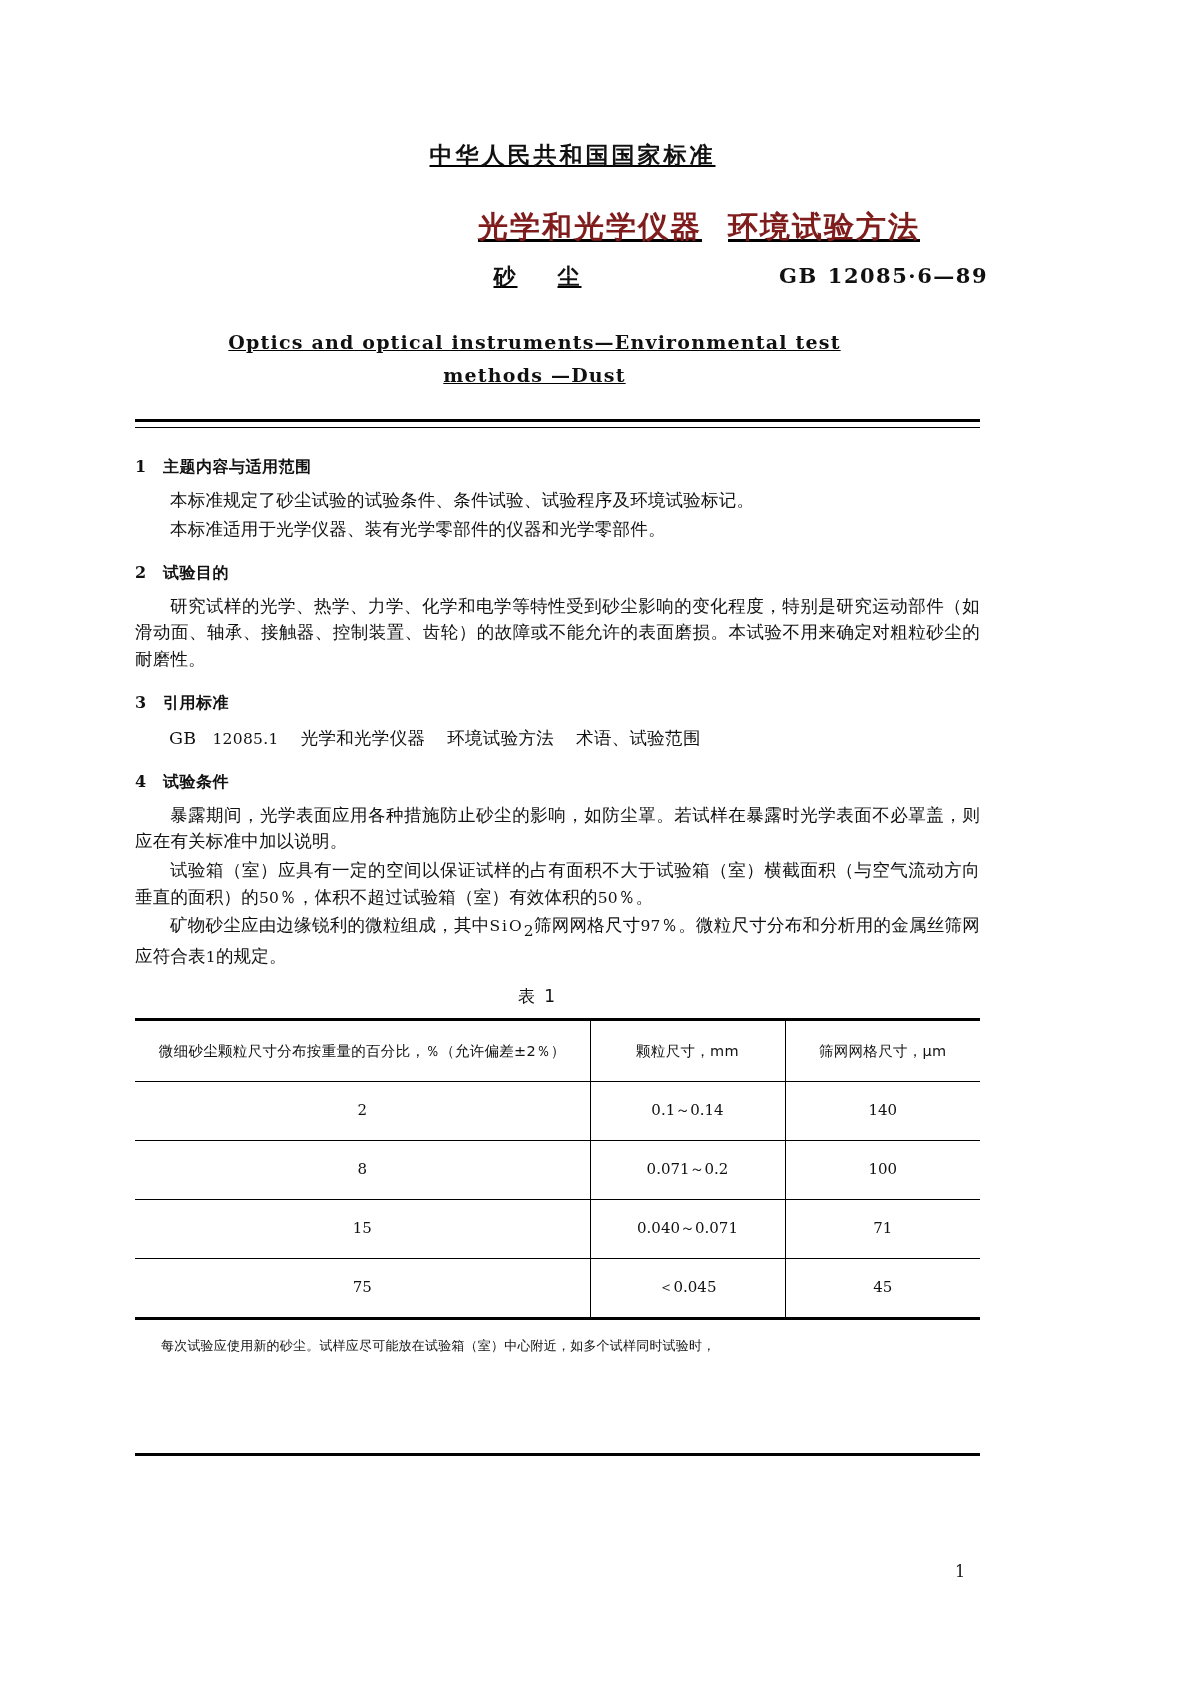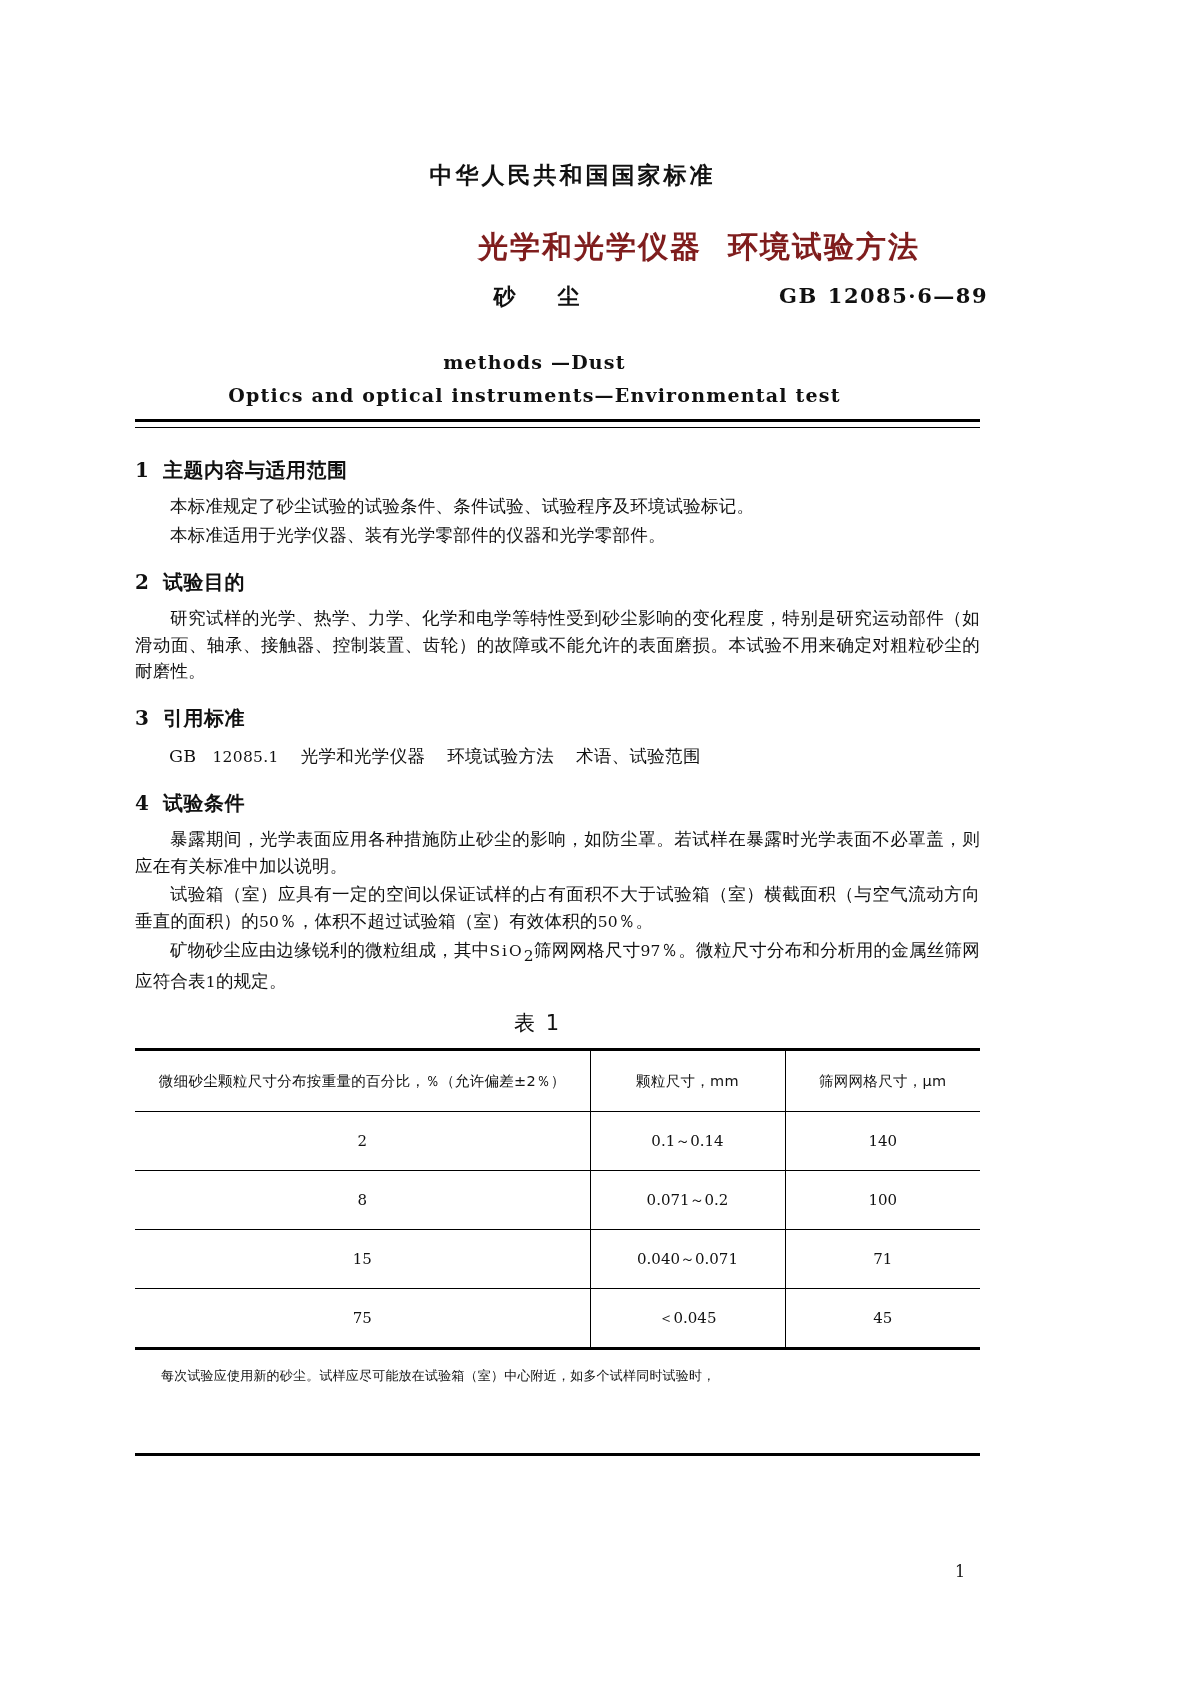--- a/index.html
+++ b/index.html
@@ -20,22 +20,23 @@
     left: 0; top: 0;
     width: 1191px;
     height: 1684px;
     background: #fff;
   }
 
   
   .header-block {
     position: absolute;
     left: 135px;
-    top: 160px;
-    width: 845px;
+    top: 140px;
+    width: 845px;
+    text-decoration: underline;
   }
   .national-standard {
     text-align: center;
     font-family: "DejaVu Sans", sans-serif;
     font-weight: bold;
     font-size: 23px;
     letter-spacing: 3px;
     padding-left: 30px;
     color: #111;
   }
@@ -112,21 +113,21 @@
     position: absolute;
     left: 135px;
     top: 455px;
     width: 845px;
     font-size: 17.5px;
     line-height: 1.52;
     color: #111;
   }
   .sec-head {
     font-weight: bold;
-    font-size: 20px;
+    font-size: 16px;
     margin-top: 18px;
     margin-bottom: 8px;
     letter-spacing: 0.5px;
   }
   .sec-head .num {
     display: inline-block;
     width: 28px;
     font-family: "DejaVu Serif", serif;
   }
   .para {
@@ -145,21 +146,21 @@
     font-weight: normal;
   }
   .ref-line .sp-a { display: inline-block; width: 16px; }
   .ref-line .sp-b { display: inline-block; width: 22px; }
   .num-inline { font-family: "DejaVu Serif", serif; font-size: 15.5px; }
   sub { font-size: 0.68em; }
 
   
   .table-caption {
     text-align: center;
-    font-size: 21px;
+    font-size: 17px;
     margin-top: 14px;
     margin-bottom: 8px;
     letter-spacing: 2px;
     padding-right: 40px;
   }
   table.t1 {
     border-collapse: collapse;
     width: 845px;
     table-layout: fixed;
   }
@@ -251,22 +252,22 @@
       </div>
       <div class="sub-title">
         <span>砂</span><span class="gap2"></span><span>尘</span>
       </div>
       <div class="std-number">
         <span>GB</span><span class="sp"></span><span>12085·6—89</span>
       </div>
     </div>
 
     <div class="eng-title">
+      <div>Optics and optical instruments—Environmental test</div>
       <div>methods —Dust</div>
-      <div>Optics and optical instruments—Environmental test</div>
     </div>
   </div>
 
   <div class="rule-thick" style="top:419px;"></div>
   <div class="rule-thin" style="top:427px;"></div>
 
   <div class="body-block">
 
     <div class="sec-head" style="margin-top:0;">
       <span class="num">1</span><span>主题内容与适用范围</span>

